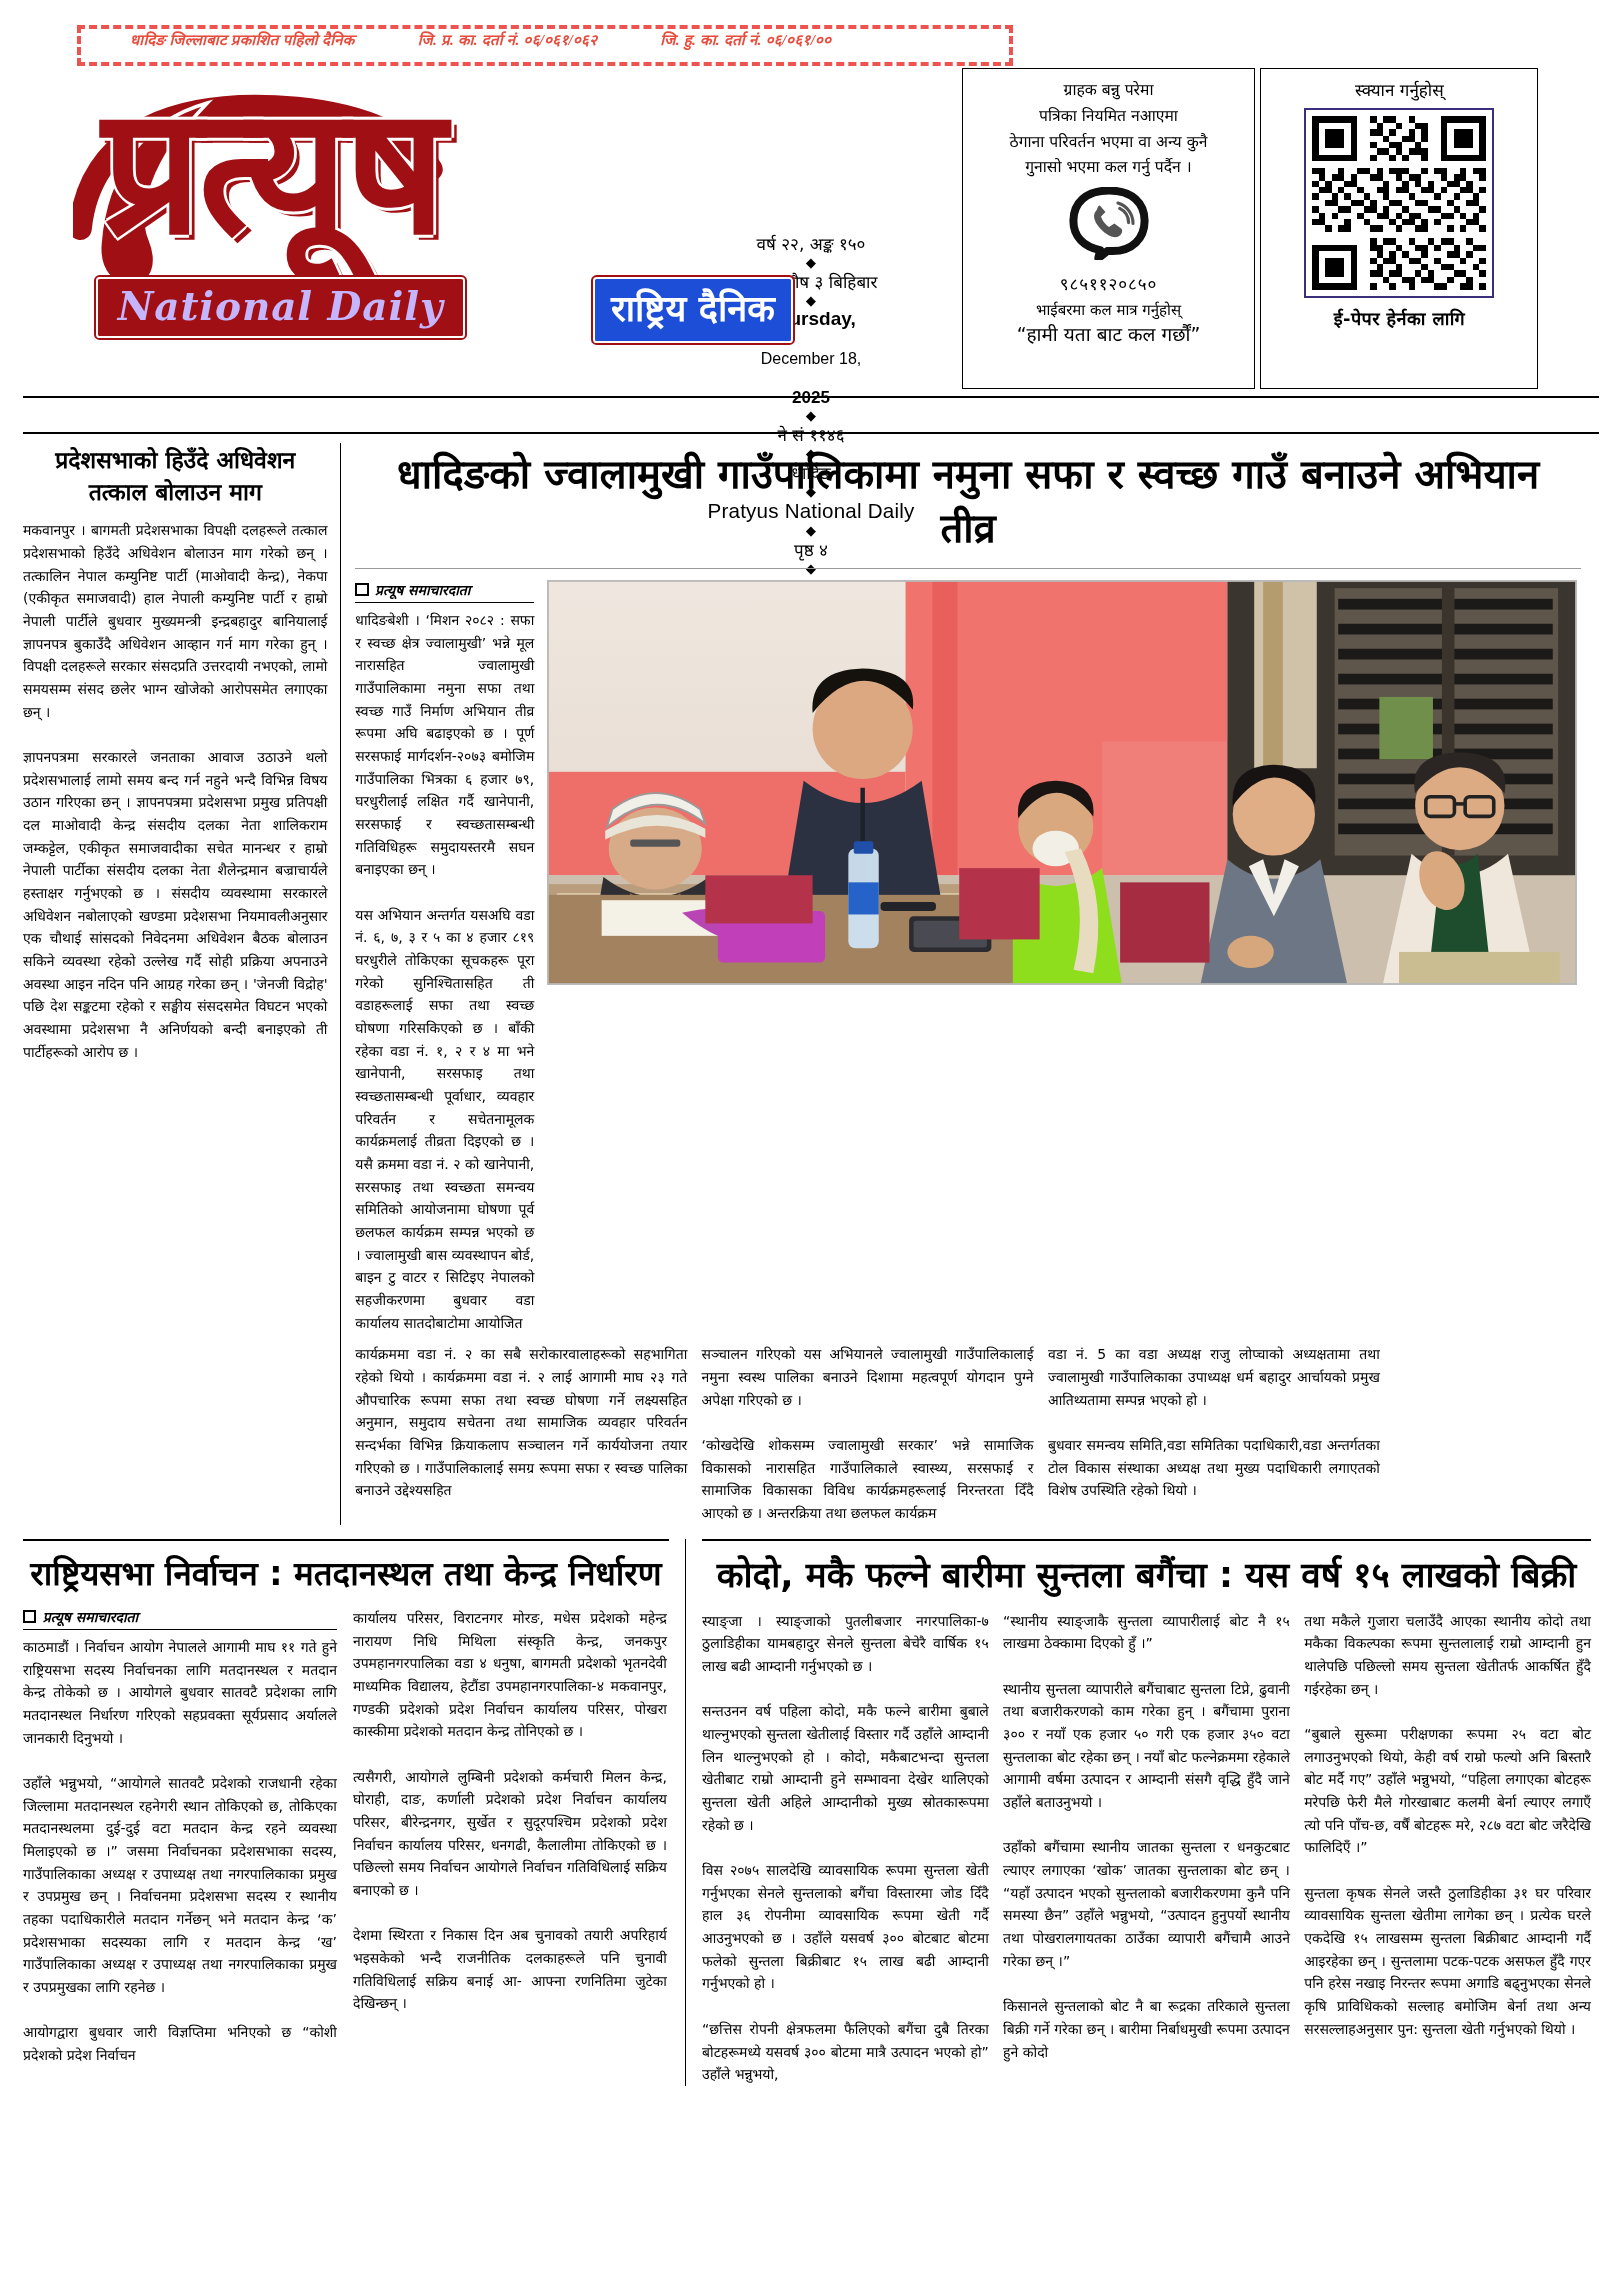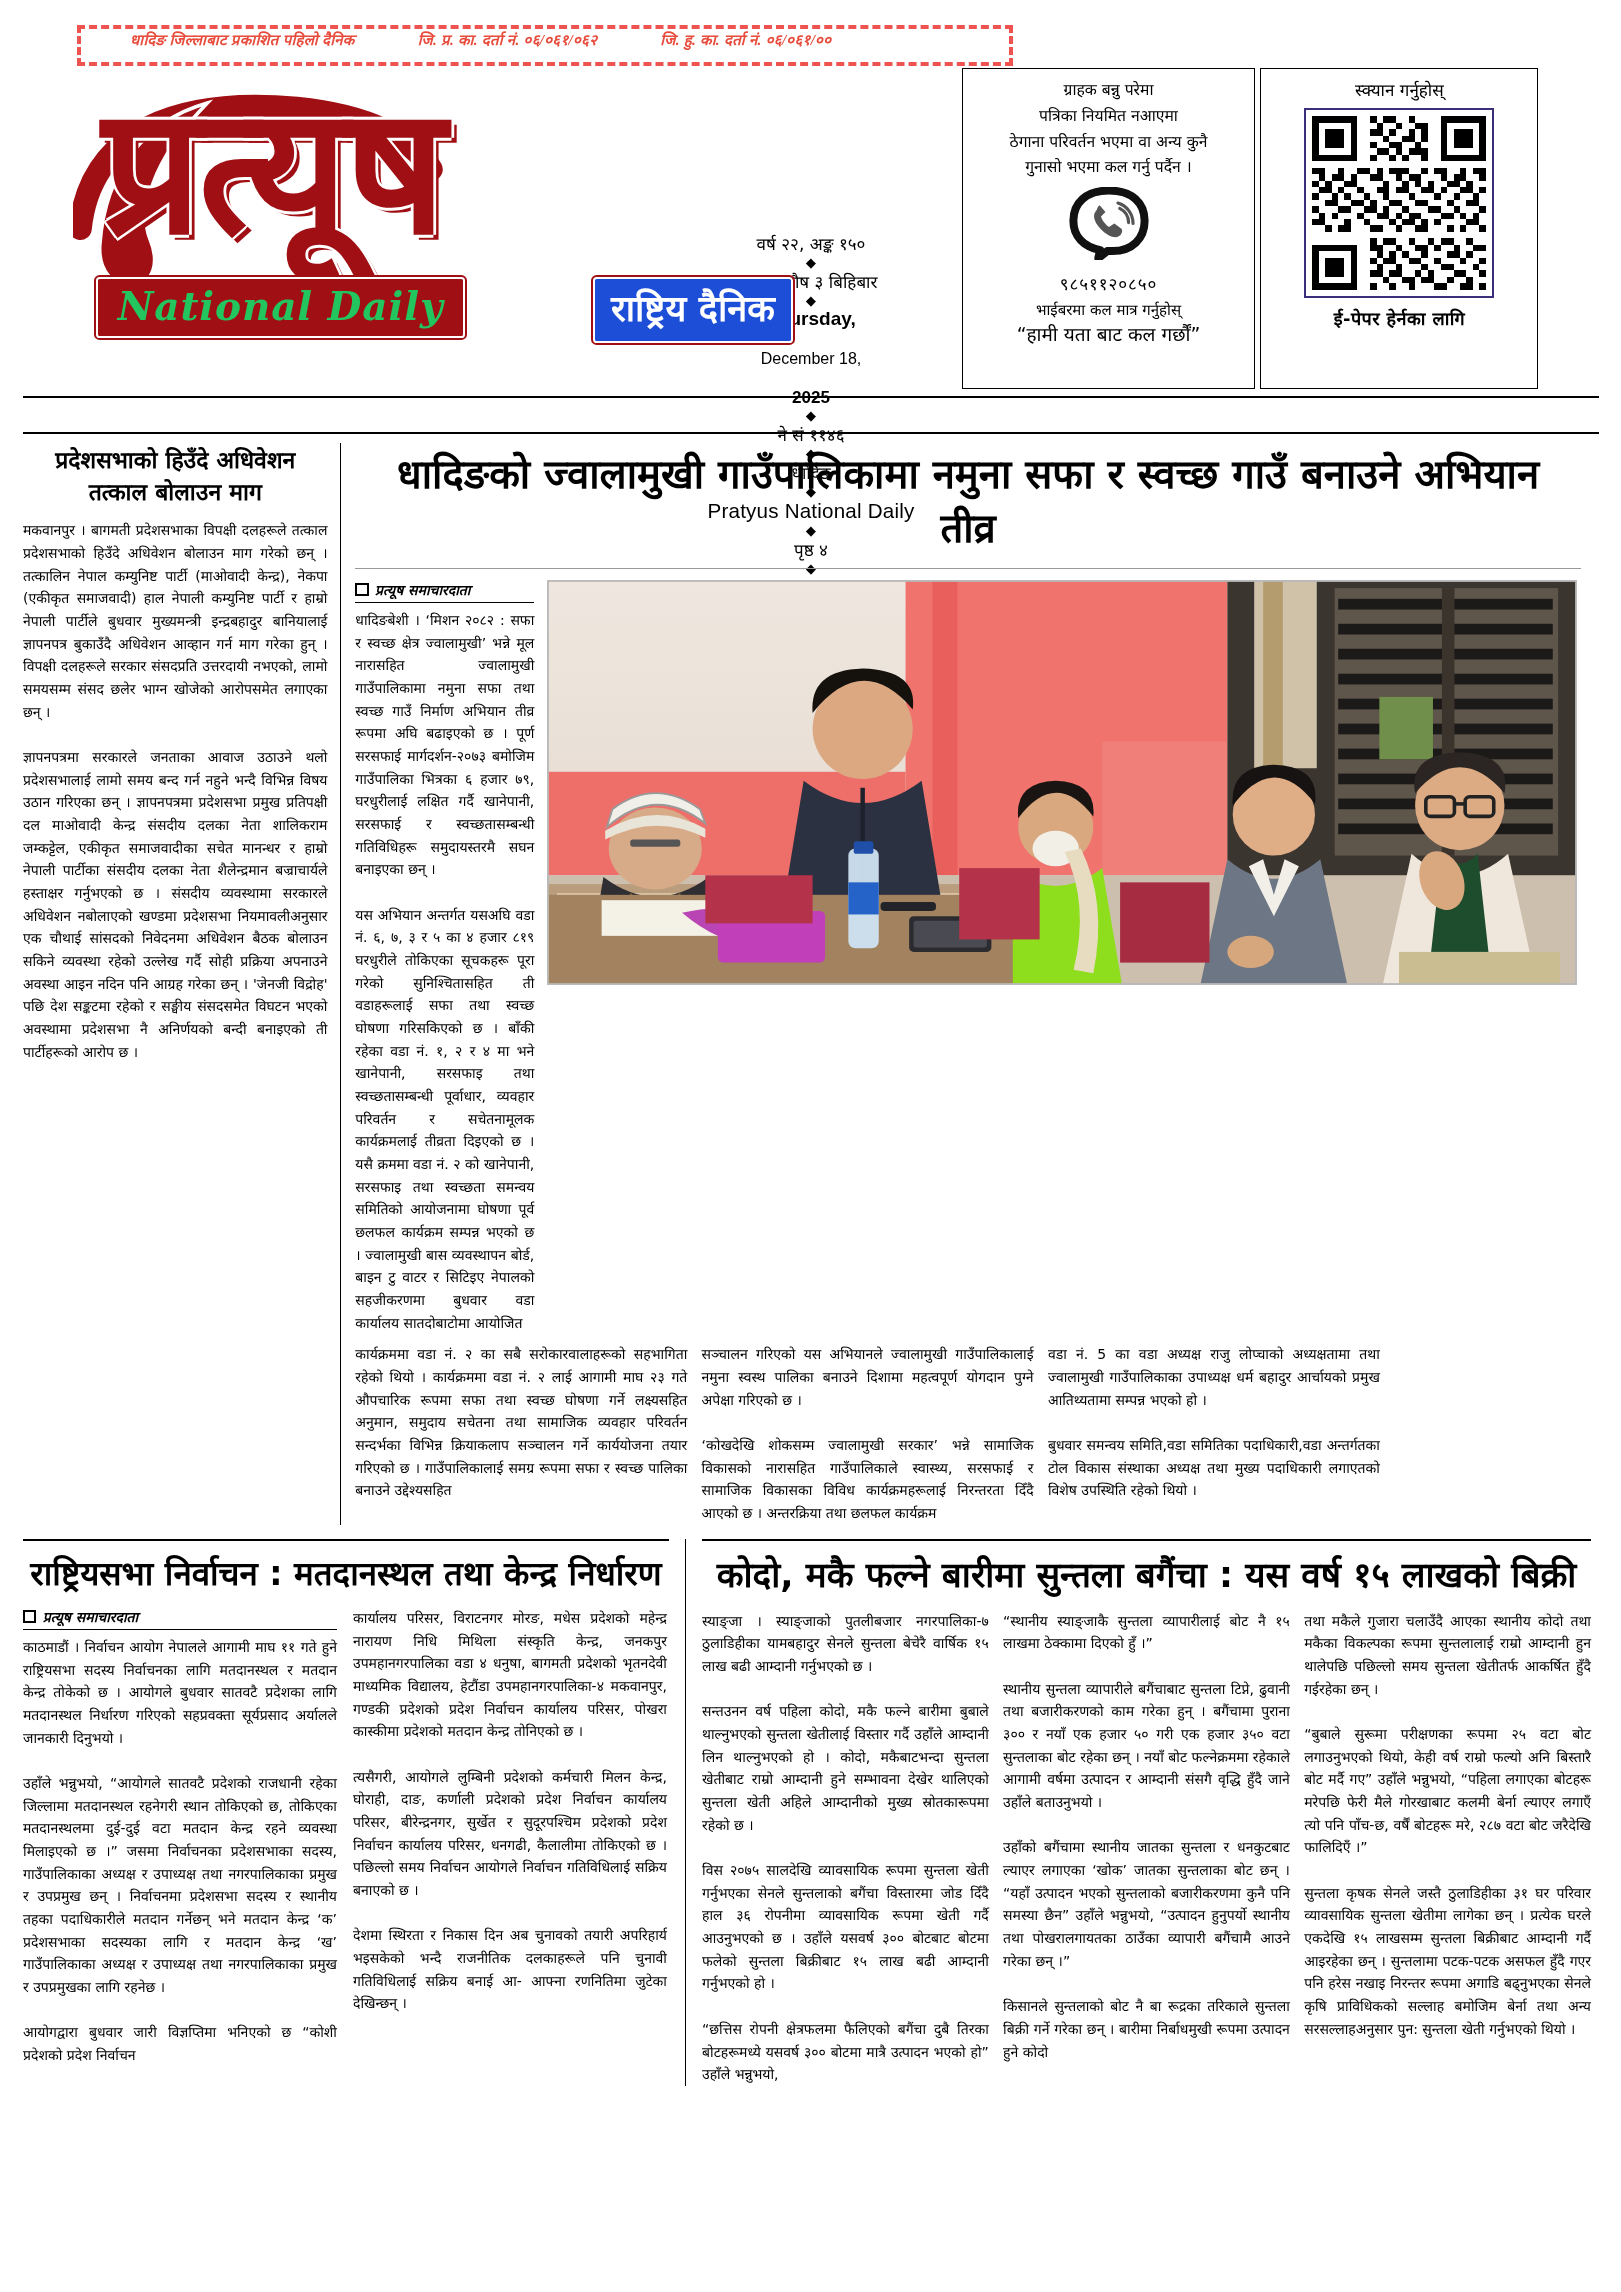--- a/index.html
+++ b/index.html
@@ -47,21 +47,21 @@
     paint-order: stroke fill;
   }
   .logo-swoosh {
     position:absolute; left:50px; top:30px;
     width:573px; height:224px;
     border:0;
     pointer-events:none;
   }
   .logo-sub-en {
     position:absolute; left:73px; top:213px;
-    background:#a00f14; color:#22c55e;
+    background:#a00f14; color:#c4b5fd;
     font-family:"DejaVu Serif", serif;
     font-style:italic; font-weight:bold;
     font-size:39px; letter-spacing:0.9px;
     padding:3.6px 19.7px 7.2px 19.7px;
     border:2.7px solid #ffffff;
     outline:2.7px solid #a00f14;
     border-radius:3.6px;
   }
   .logo-sub-np {
     position:absolute; left:570px; top:213px;

